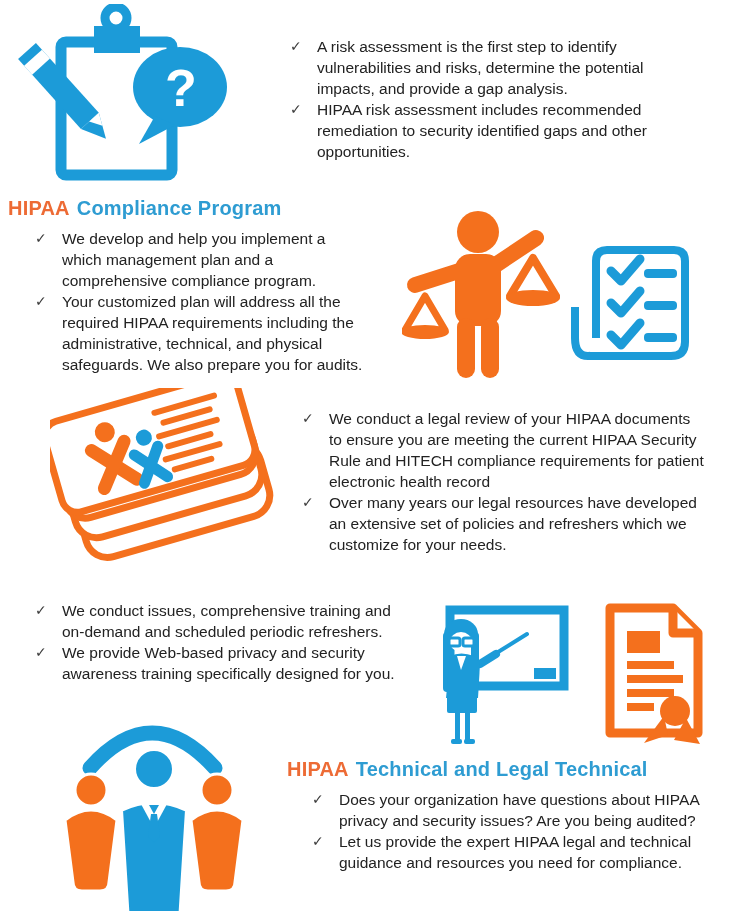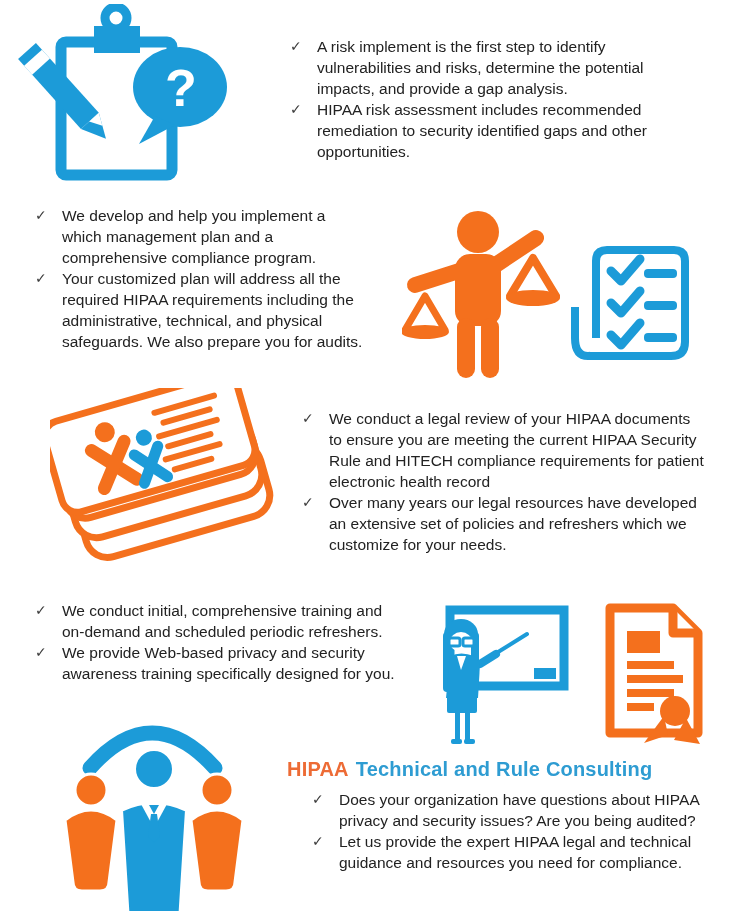--- a/index.html
+++ b/index.html
@@ -68,30 +68,33 @@
         <ellipse cx="165" cy="83" rx="47" ry="40" class="fb"></ellipse>
         <polygon points="140,112 124,140 160,121" class="fb"></polygon>
         <text x="166" y="102" text-anchor="middle" font-size="52" font-weight="bold" fill="#ffffff">?</text>
       </g>
     </svg>
   </div>
   <div class="abs" style="left:263px;top:28px;width:400px;">
     <ul class="bullets" style="width:372px;margin-left:27px;">
       <li>
           <span class="chk">✓</span>
-          <span>A risk implement is the first step to identify vulnerabilities and risks, determine the potential impacts, and provide a gap analysis.</span>
+          <span>A risk assessment is the first step to identify vulnerabilities and risks, determine the potential impacts, and provide a gap analysis.</span>
         </li>
       <li>
           <span class="chk">✓</span>
           <span>HIPAA risk assessment includes recommended remediation to security identified gaps and other opportunities.</span>
         </li>
     </ul>
   </div>
 
   <div class="abs" style="left:8px;top:197px;width:420px;">
+    <div class="title">
+      <span class="pfx">HIPAA</span><span class="rest">Compliance Program</span>
+    </div>
     <ul class="bullets" style="width:332px;margin-left:27px;">
       <li>
           <span class="chk">✓</span>
           <span>We develop and help you implement a which management plan and a comprehensive compliance program.</span>
         </li>
       <li>
           <span class="chk">✓</span>
           <span>Your customized plan will address all the required HIPAA requirements including the administrative, technical, and physical safeguards. We also prepare you for audits.</span>
         </li>
     </ul>
@@ -172,21 +175,21 @@
           <span class="chk">✓</span>
           <span>Over many years our legal resources have developed an extensive set of policies and refreshers which we customize for your needs.</span>
         </li>
     </ul>
   </div>
 
   <div class="abs" style="left:8px;top:592px;width:420px;">
     <ul class="bullets" style="width:362px;margin-left:27px;">
       <li>
           <span class="chk">✓</span>
-          <span>We conduct initial, comprehensive training and on-demand and scheduled periodic refreshers.</span>
+          <span>We conduct issues, comprehensive training and on-demand and scheduled periodic refreshers.</span>
         </li>
       <li>
           <span class="chk">✓</span>
           <span>We provide Web-based privacy and security awareness training specifically designed for you.</span>
         </li>
     </ul>
   </div>
   <div class="abs" style="left:430px;top:598px;width:142px;height:152px;">
     <svg width="142" height="152" viewBox="0 0 142 152">
 
@@ -249,21 +252,21 @@
         <circle cx="126" cy="47" r="20" class="fb" stroke="#fff" stroke-width="4"></circle>
         <path d="M93 88 Q126 72 159 88 L152 200 H100 Z" class="fb" stroke="#fff" stroke-width="4"></path>
         <polygon points="113,82 139,82 126,106" fill="#ffffff"></polygon>
         <polygon points="121,83 131,83 126,92" class="fb"></polygon>
         <polygon points="123,92 129,92 132,114 126,121 120,114" class="fb"></polygon>
       </g>
     </svg>
   </div>
   <div class="abs" style="left:287px;top:758px;width:440px;">
     <div class="title">
-      <span class="pfx">HIPAA</span><span class="rest">Technical and Rule Consulting</span>
+      <span class="pfx">HIPAA</span><span class="rest">Technical and Legal Technical</span>
     </div>
     <ul class="bullets" style="width:402px;margin-left:25px;">
       <li>
           <span class="chk">✓</span>
           <span>Does your organization have questions about HIPAA privacy and security issues? Are you being audited?</span>
         </li>
       <li>
           <span class="chk">✓</span>
           <span>Let us provide the expert HIPAA legal and technical guidance and resources you need for compliance.</span>
         </li>

